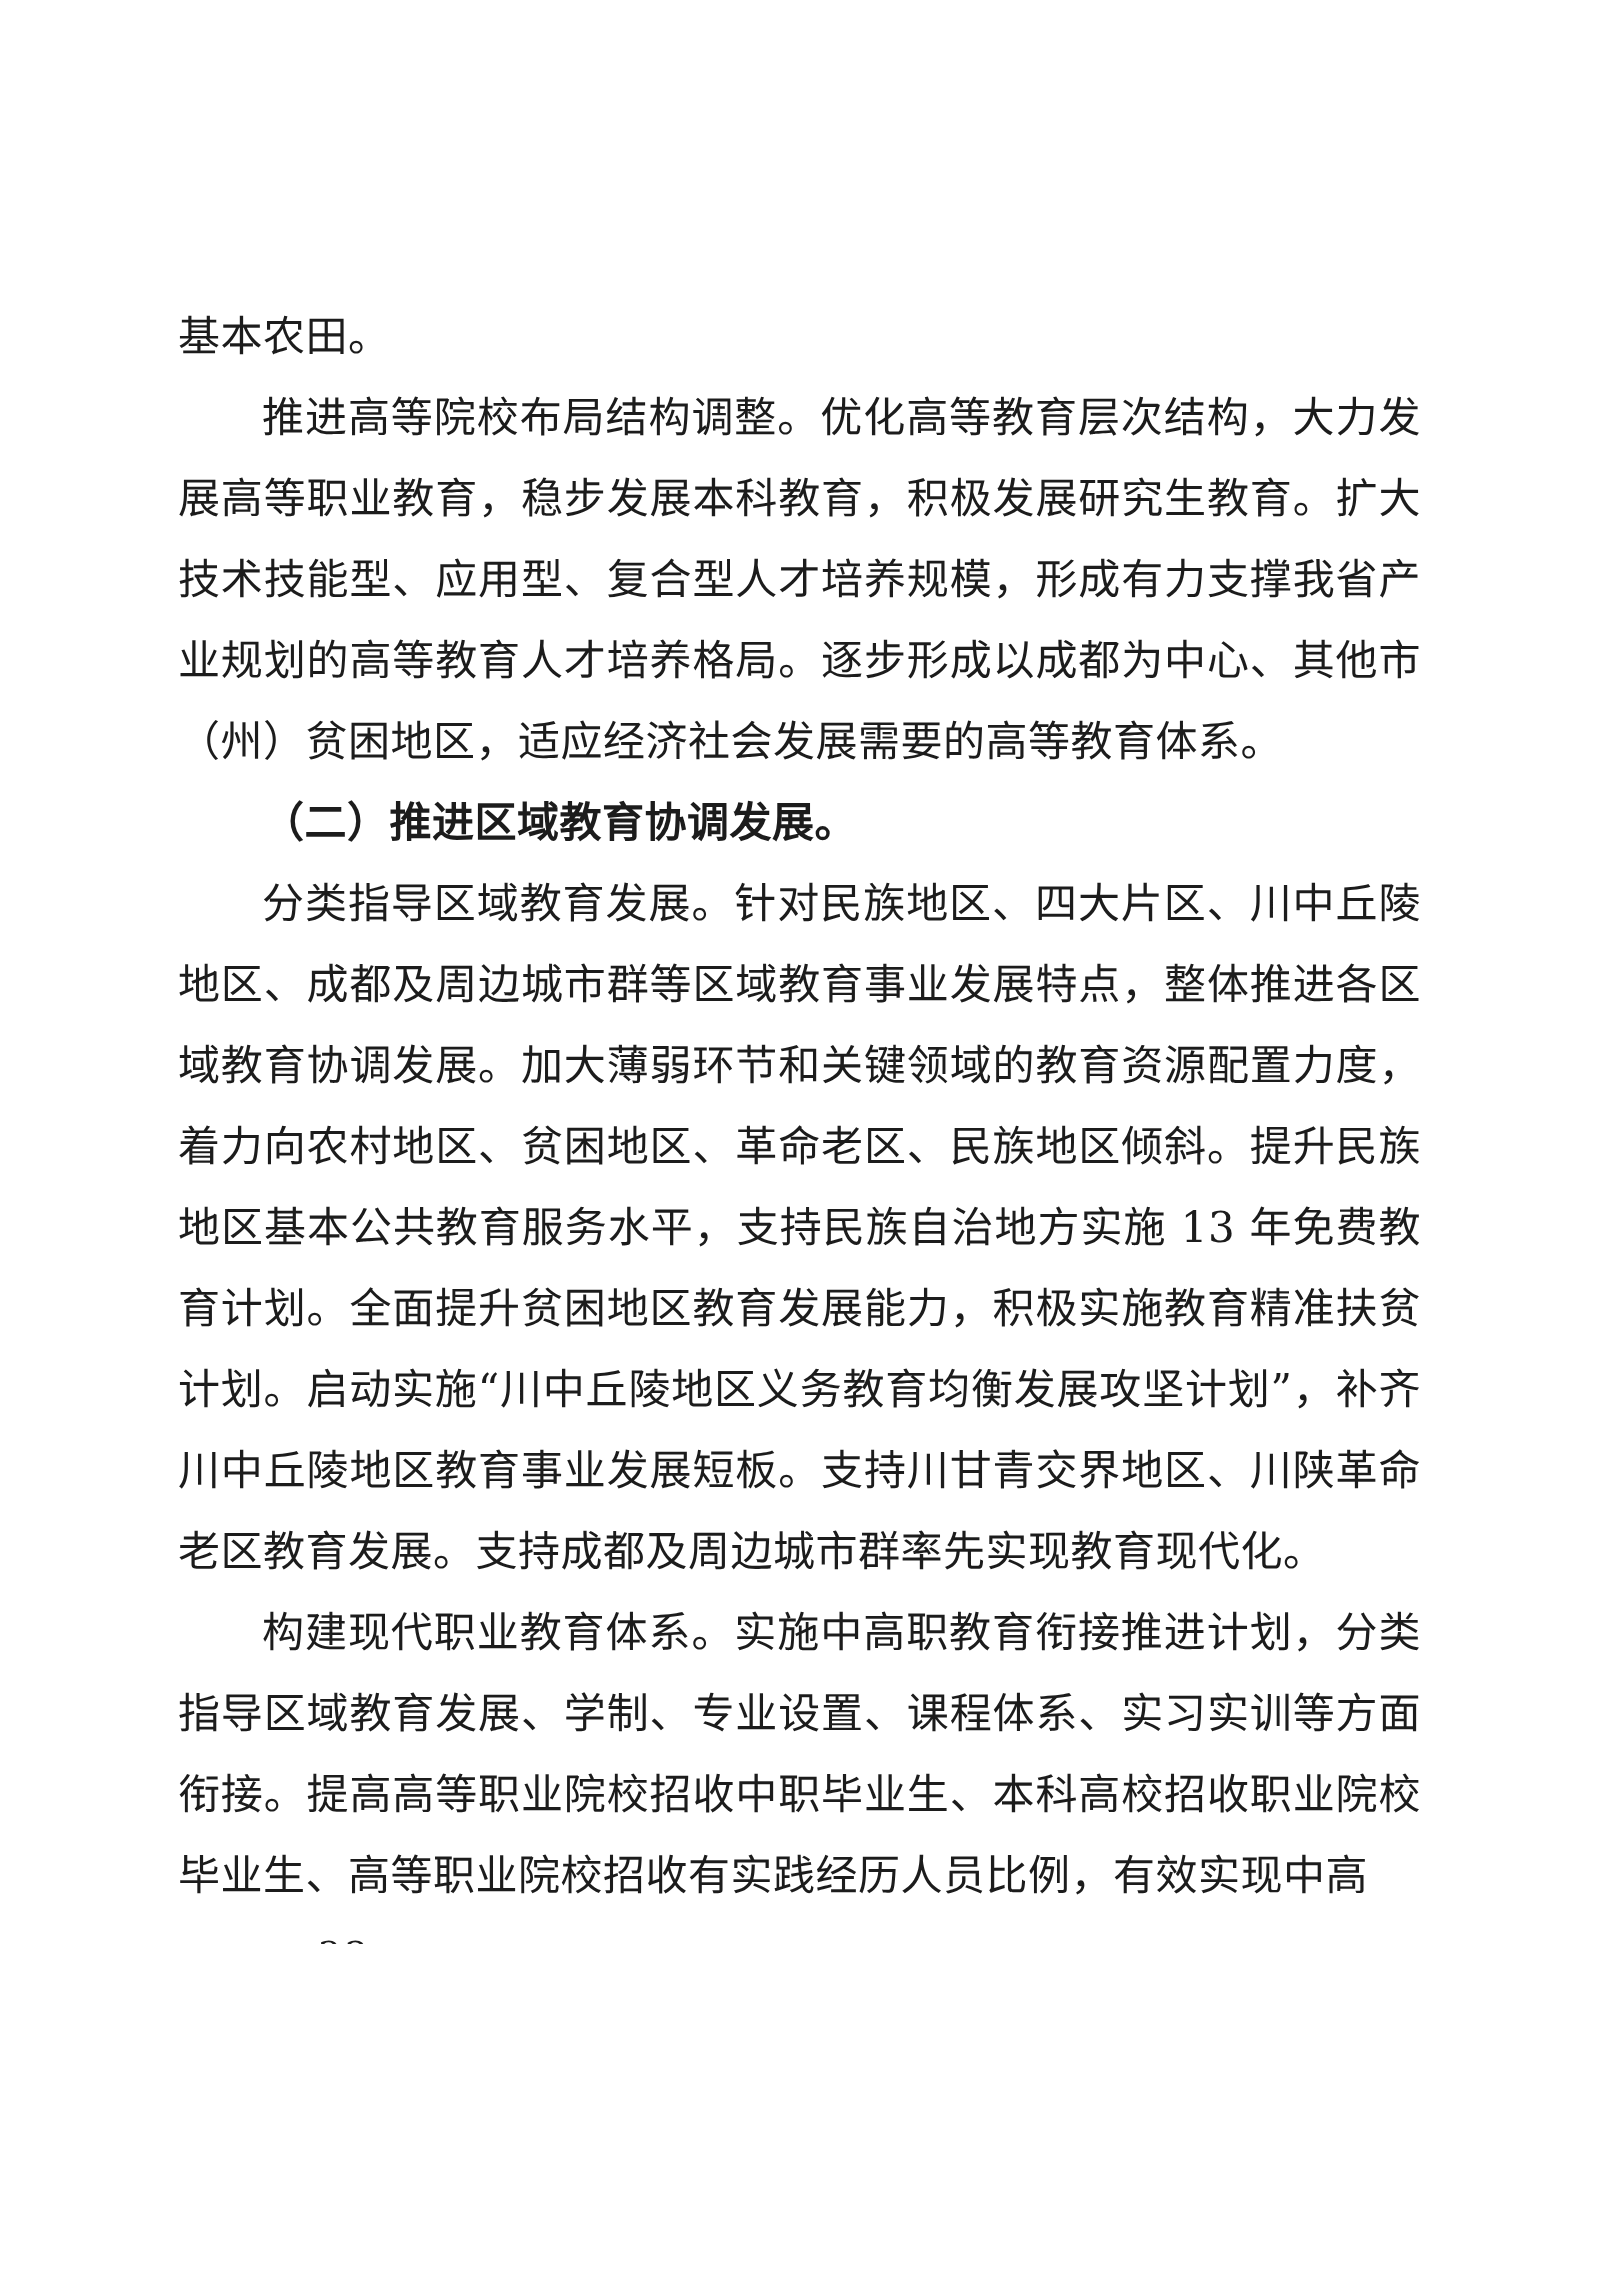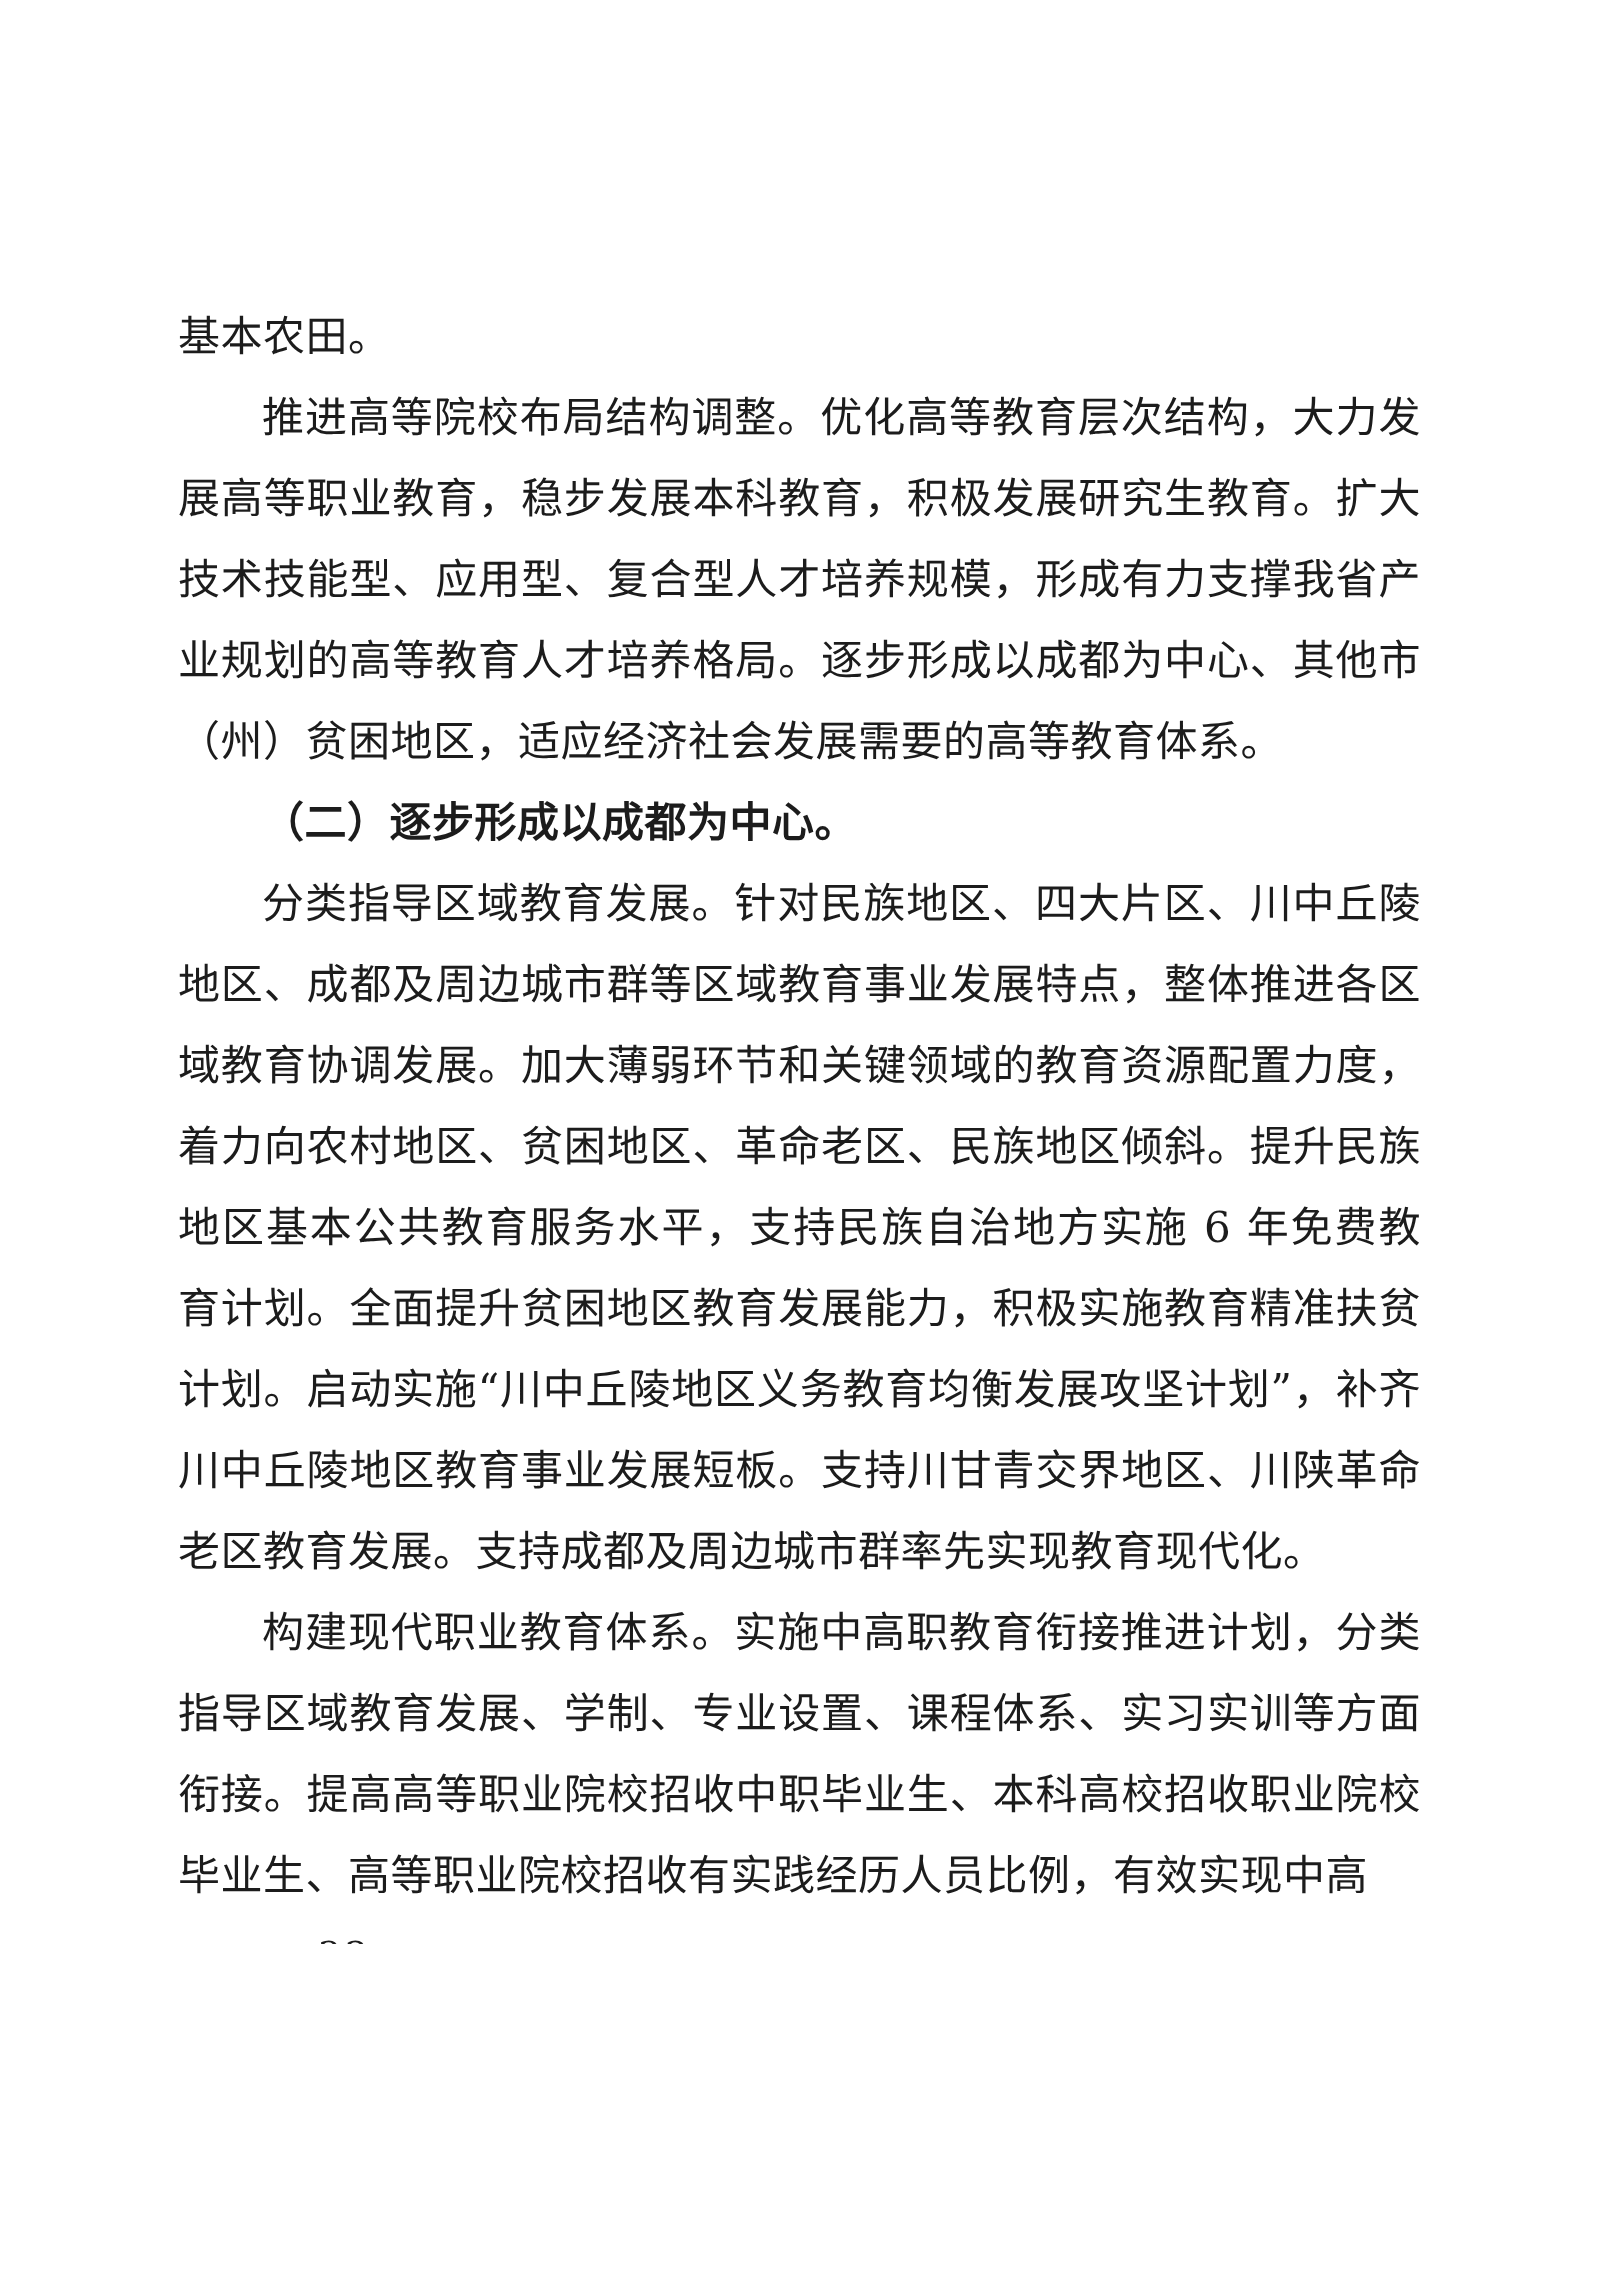--- a/index.html
+++ b/index.html
@@ -54,20 +54,20 @@
     font-family: "DejaVu Serif", "Liberation Serif", serif;
   }
 </style>
 </head>
 <body>
 
 <div class="page">
   <div class="content">
     <p class="para no-indent">基本农田。</p>
     <p class="para">推进高等院校布局结构调整。优化高等教育层次结构，大力发展高等职业教育，稳步发展本科教育，积极发展研究生教育。扩大技术技能型、应用型、复合型人才培养规模，形成有力支撑我省产业规划的高等教育人才培养格局。逐步形成以成都为中心、其他市（州）贫困地区，适应经济社会发展需要的高等教育体系。</p>
-    <p class="heading">（二）逐步形成以成都为中心。</p>
-    <p class="para">分类指导区域教育发展。针对民族地区、四大片区、川中丘陵地区、成都及周边城市群等区域教育事业发展特点，整体推进各区域教育协调发展。加大薄弱环节和关键领域的教育资源配置力度，着力向农村地区、贫困地区、革命老区、民族地区倾斜。提升民族地区基本公共教育服务水平，支持民族自治地方实施 6 年免费教育计划。全面提升贫困地区教育发展能力，积极实施教育精准扶贫计划。启动实施“川中丘陵地区义务教育均衡发展攻坚计划”，补齐川中丘陵地区教育事业发展短板。支持川甘青交界地区、川陕革命老区教育发展。支持成都及周边城市群率先实现教育现代化。</p>
+    <p class="heading">（二）推进区域教育协调发展。</p>
+    <p class="para">分类指导区域教育发展。针对民族地区、四大片区、川中丘陵地区、成都及周边城市群等区域教育事业发展特点，整体推进各区域教育协调发展。加大薄弱环节和关键领域的教育资源配置力度，着力向农村地区、贫困地区、革命老区、民族地区倾斜。提升民族地区基本公共教育服务水平，支持民族自治地方实施 13 年免费教育计划。全面提升贫困地区教育发展能力，积极实施教育精准扶贫计划。启动实施“川中丘陵地区义务教育均衡发展攻坚计划”，补齐川中丘陵地区教育事业发展短板。支持川甘青交界地区、川陕革命老区教育发展。支持成都及周边城市群率先实现教育现代化。</p>
     <p class="para">构建现代职业教育体系。实施中高职教育衔接推进计划，分类指导区域教育发展、学制、专业设置、课程体系、实习实训等方面衔接。提高高等职业院校招收中职毕业生、本科高校招收职业院校毕业生、高等职业院校招收有实践经历人员比例，有效实现中高</p>
   </div>
 
   <div class="page-footer">— 32 —</div>
 </div>
 
 
 </body></html>

